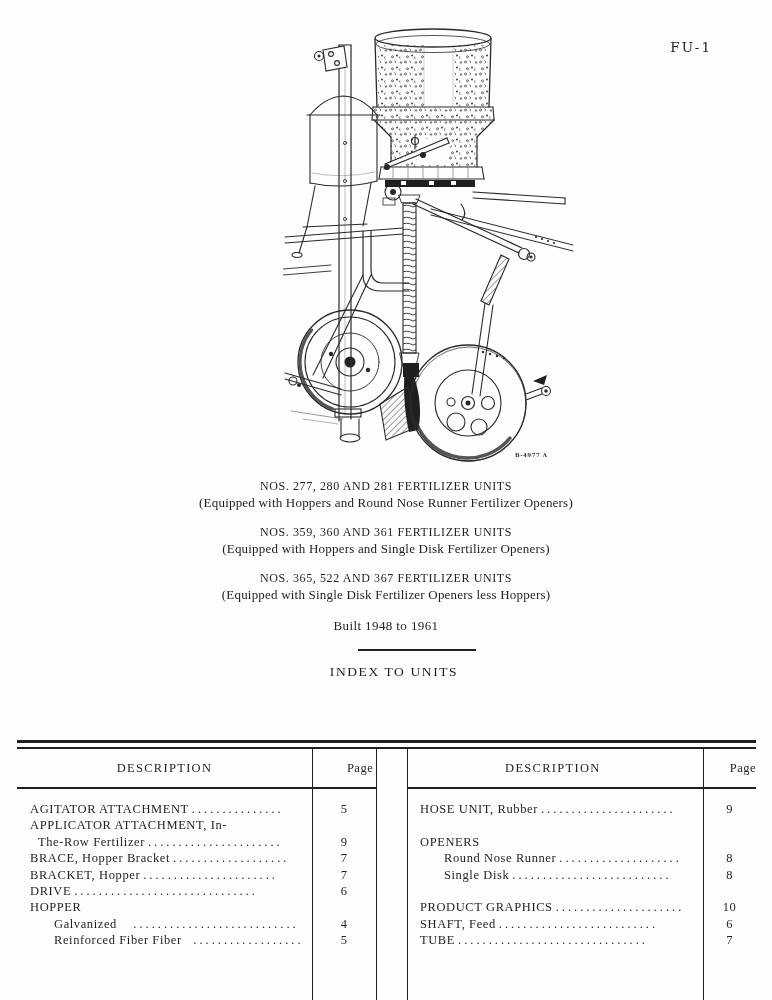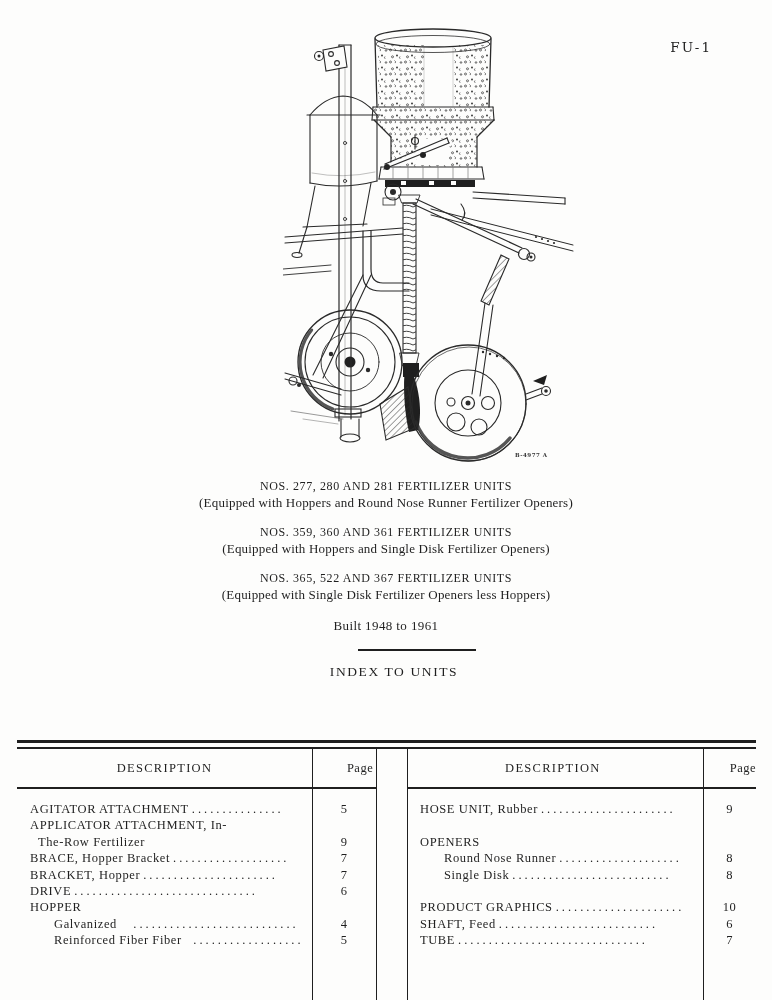--- a/index.html
+++ b/index.html
@@ -38,21 +38,21 @@
   .gutter{width:30px;}
   .sub-right{width:348px;border-left:1.5px solid var(--ink);}
   .vline{position:absolute;left:295px;top:0;bottom:0;width:0;border-left:1.5px solid var(--ink);}
   .thead{display:flex;height:40px;border-bottom:2px solid var(--ink);box-sizing:border-box;align-items:center;}
   .th-desc{width:295px;text-align:center;font-size:12.5px;letter-spacing:1.3px;}
   .th-page{flex:1;text-align:center;font-size:12.5px;letter-spacing:0.5px;padding-left:32px;}
   .tbody{height:223px;box-sizing:border-box;padding-top:12px;}
   .trow{display:flex;height:16.4px;line-height:16.4px;font-size:12.5px;}
   .cell-label{width:295px;flex:none;display:flex;overflow:hidden;box-sizing:border-box;letter-spacing:0.6px;white-space:nowrap;}
   .sub-left .ind0{padding-left:13px;}
-  .sub-left .ind1{padding-left:21px;flex-direction:column;}
+  .sub-left .ind1{padding-left:21px;}
   .sub-left .ind2{padding-left:37px;text-align:center;}
   .sub-right .ind0{padding-left:12px;}
   .sub-right .ind2{padding-left:36px;}
   .leader{flex:1;overflow:hidden;white-space:nowrap;letter-spacing:3px;margin-left:3px;}
   .cell-page{flex:1;text-align:center;letter-spacing:0.5px;}
 </style>
 </head>
 <body>
 
 <div class="page">

